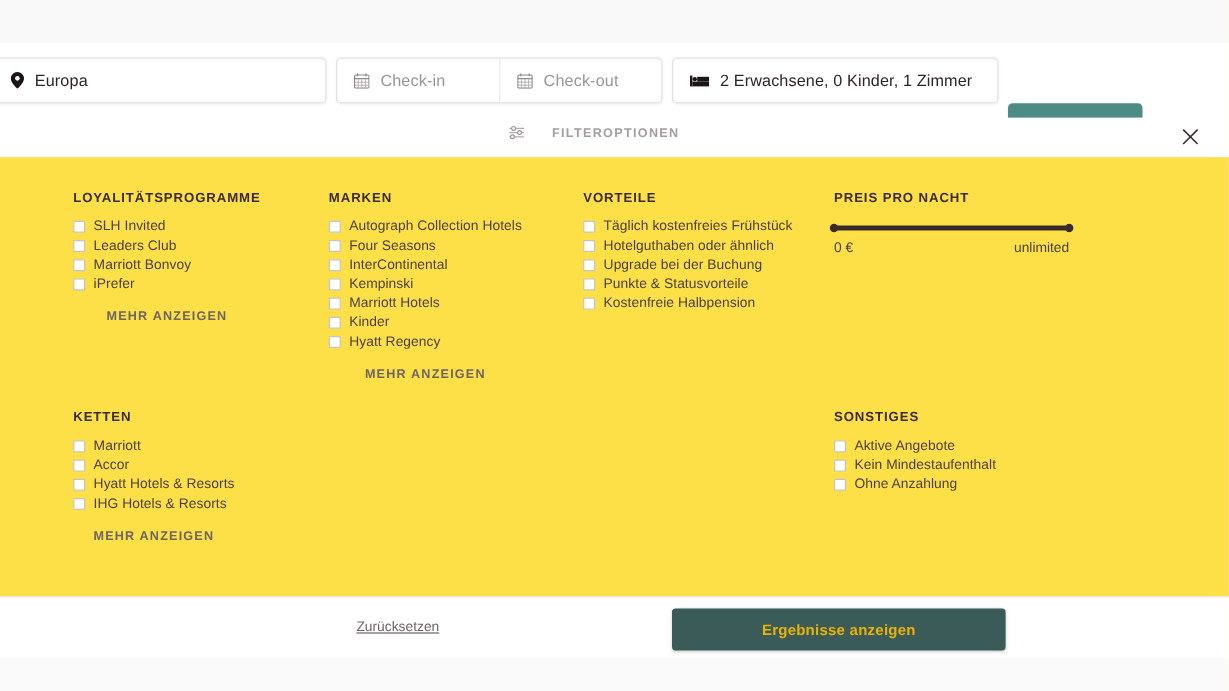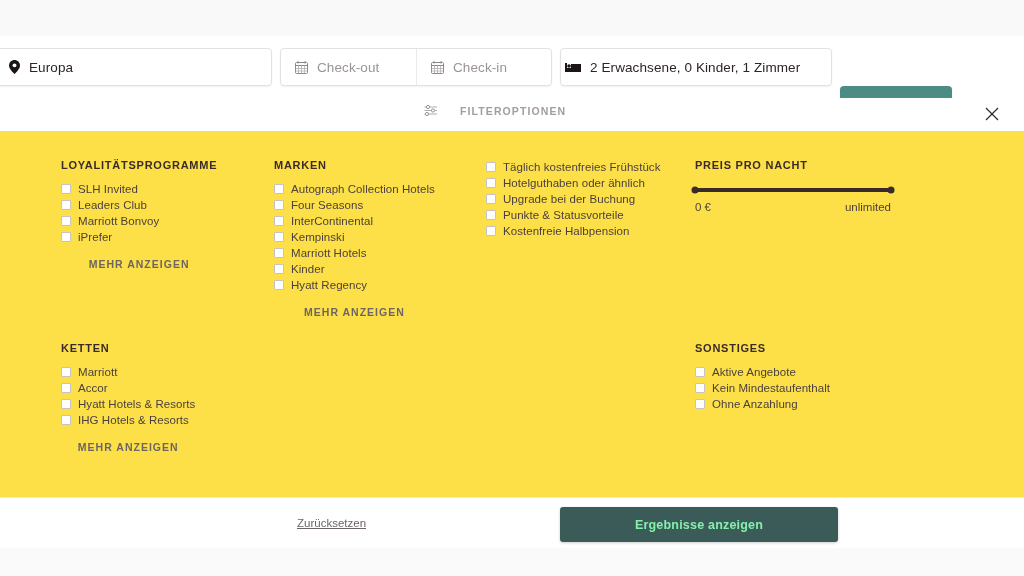--- a/index.html
+++ b/index.html
@@ -38,21 +38,21 @@
     background: #ffffff;
     border: 1px solid #e3e1e1;
     border-radius: 4px;
     box-shadow: 0 1px 2px rgba(0,0,0,0.06);
     display: flex;
     align-items: center;
     box-sizing: border-box;
   }
   .field-dest  { left: -8px;  width: 280px; padding-left: 16px; }
   .field-dates { left: 280px; width: 272px; padding: 0; }
-  .field-guests{ left: 560px; width: 272px; padding-left: 4px; }
+  .field-guests{ left: 560px; width: 272px; padding-left: 14px; }
 
   .sub-date {
     flex: 1 1 50%;
     height: 100%;
     display: flex;
     align-items: center;
     padding-left: 14px;
     box-sizing: border-box;
   }
   .sub-date + .sub-date { border-left: 1px solid #eceaea; }
@@ -226,21 +226,21 @@
     cursor: pointer;
     pointer-events: auto;
   }
   .btn-results {
     position: absolute;
     left: 560px; top: 507px;
     width: 278px; height: 35px;
     border: none;
     border-radius: 3px;
     background: #3a5b58;
-    color: #86efac;
+    color: #eab308;
     font-family: "Liberation Sans", sans-serif;
     font-size: 12.5px;
     font-weight: bold;
     letter-spacing: .2px;
     cursor: pointer;
     box-shadow: 0 1px 3px rgba(0,0,0,0.2);
   }
 
   .page-bottom-fill {
     position: absolute;
@@ -276,37 +276,37 @@
           <line x1="0.5" y1="4.5" x2="12.5" y2="4.5" stroke="#8d8686" stroke-width="1"></line>
           <line x1="3.5" y1="4.5" x2="3.5" y2="12.5" stroke="#b5afaf" stroke-width="0.8"></line>
           <line x1="6.5" y1="4.5" x2="6.5" y2="12.5" stroke="#b5afaf" stroke-width="0.8"></line>
           <line x1="9.5" y1="4.5" x2="9.5" y2="12.5" stroke="#b5afaf" stroke-width="0.8"></line>
           <line x1="0.5" y1="7.5" x2="12.5" y2="7.5" stroke="#b5afaf" stroke-width="0.8"></line>
           <line x1="0.5" y1="10" x2="12.5" y2="10" stroke="#b5afaf" stroke-width="0.8"></line>
           <line x1="3" y1="0" x2="3" y2="2.5" stroke="#8d8686" stroke-width="1"></line>
           <line x1="10" y1="0" x2="10" y2="2.5" stroke="#8d8686" stroke-width="1"></line>
         </svg>
       </span>
-      <span class="field-text ph">Check-out</span>
+      <span class="field-text ph">Check-in</span>
     </div>
     <div class="sub-date">
       <span class="icon-slot">
         <svg width="13" height="13" viewBox="0 0 13 13">
           <rect x="0.5" y="1.5" width="12" height="11" rx="1" fill="none" stroke="#8d8686" stroke-width="1"></rect>
           <line x1="0.5" y1="4.5" x2="12.5" y2="4.5" stroke="#8d8686" stroke-width="1"></line>
           <line x1="3.5" y1="4.5" x2="3.5" y2="12.5" stroke="#b5afaf" stroke-width="0.8"></line>
           <line x1="6.5" y1="4.5" x2="6.5" y2="12.5" stroke="#b5afaf" stroke-width="0.8"></line>
           <line x1="9.5" y1="4.5" x2="9.5" y2="12.5" stroke="#b5afaf" stroke-width="0.8"></line>
           <line x1="0.5" y1="7.5" x2="12.5" y2="7.5" stroke="#b5afaf" stroke-width="0.8"></line>
           <line x1="0.5" y1="10" x2="12.5" y2="10" stroke="#b5afaf" stroke-width="0.8"></line>
           <line x1="3" y1="0" x2="3" y2="2.5" stroke="#8d8686" stroke-width="1"></line>
           <line x1="10" y1="0" x2="10" y2="2.5" stroke="#8d8686" stroke-width="1"></line>
         </svg>
       </span>
-      <span class="field-text ph">Check-in</span>
+      <span class="field-text ph">Check-out</span>
     </div>
   </div>
 
   <div class="field field-guests">
     <span class="icon-slot">
       <svg width="16" height="12" viewBox="0 0 16 12">
         <rect x="0" y="2" width="2" height="9" fill="#1b1515"></rect>
         <rect x="2" y="7" width="14" height="4" fill="#1b1515"></rect>
         <rect x="6" y="3" width="10" height="4" fill="#1b1515"></rect>
         <circle cx="4" cy="5" r="1.8" fill="#1b1515"></circle>
@@ -400,20 +400,21 @@
       <span class="opt-label">Kinder</span>
     </div>
     <div class="opt">
       <span class="cbox"></span>
       <span class="opt-label">Hyatt Regency</span>
     </div>
     <div class="more">MEHR ANZEIGEN</div>
   </div>
 
   <div class="group col3 row1">
+    <div class="group-title">VORTEILE</div>
     <div class="opt">
       <span class="cbox"></span>
       <span class="opt-label">Täglich kostenfreies Frühstück</span>
     </div>
     <div class="opt">
       <span class="cbox"></span>
       <span class="opt-label">Hotelguthaben oder ähnlich</span>
     </div>
     <div class="opt">
       <span class="cbox"></span>

